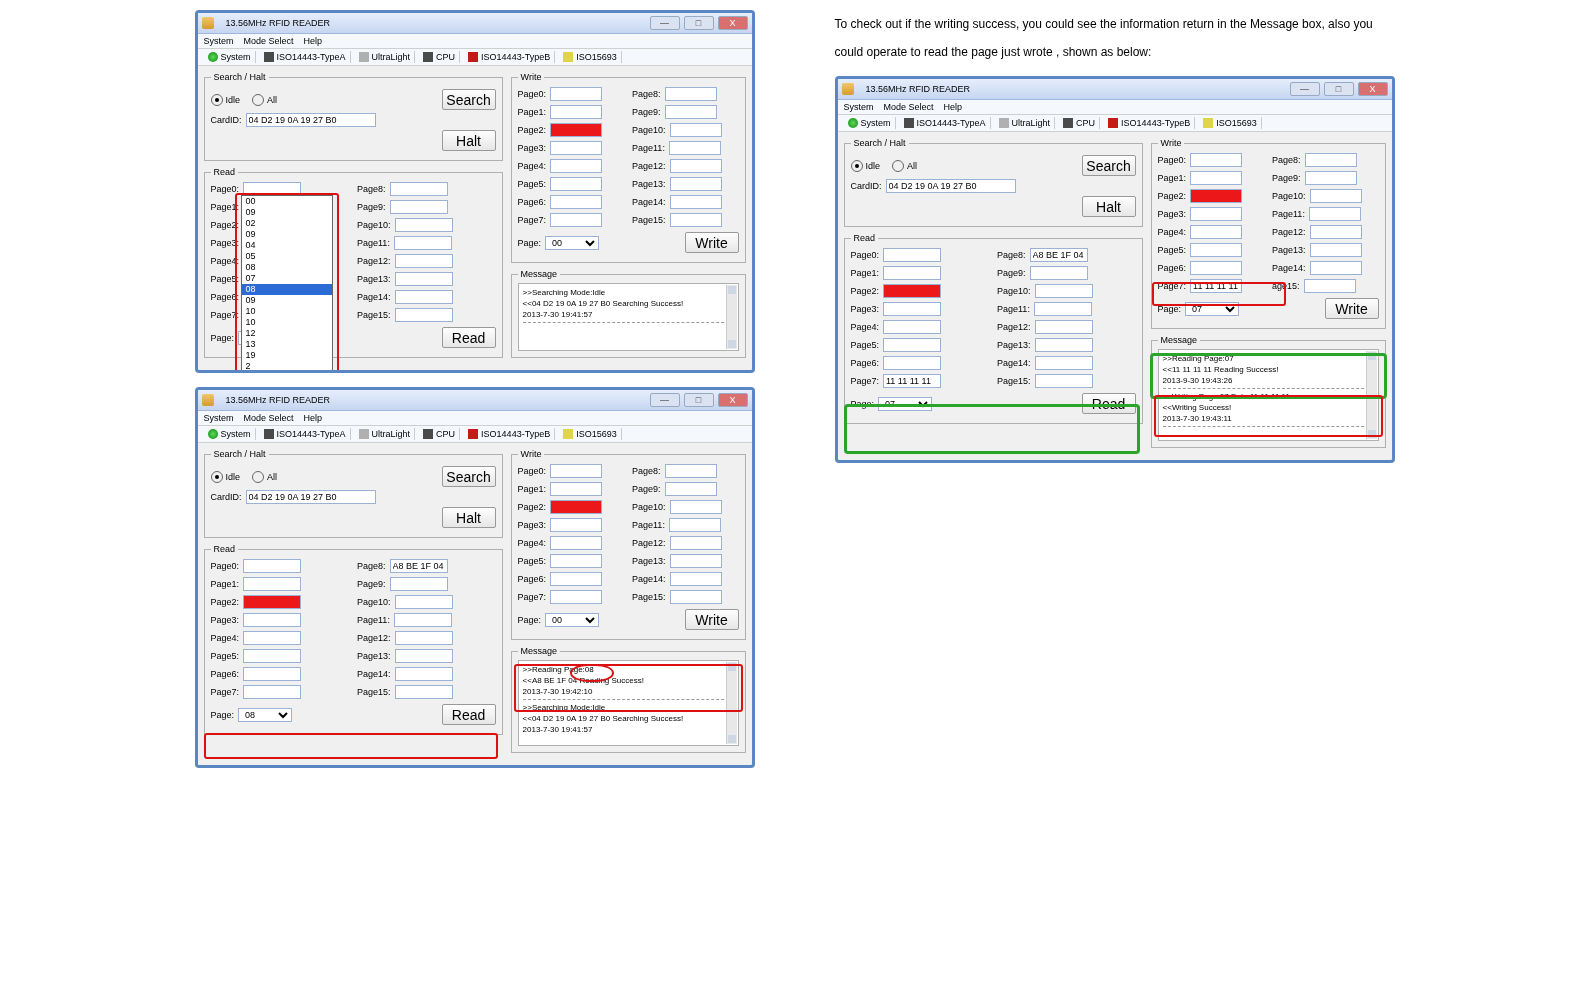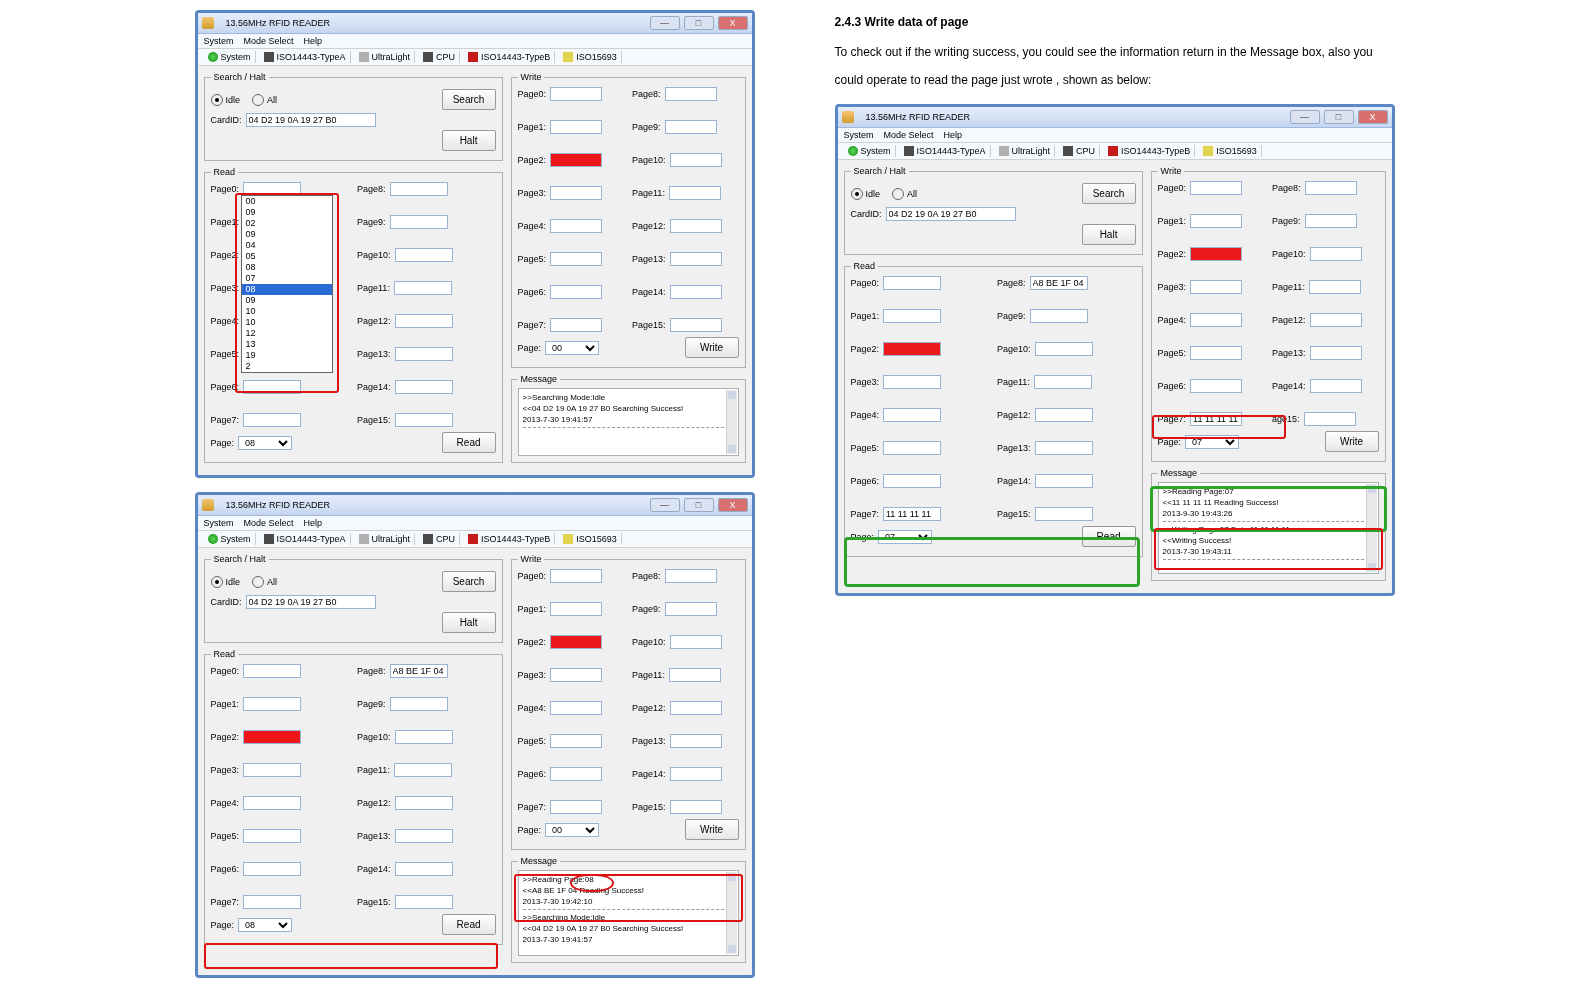--- a/index.html
+++ b/index.html
@@ -131,30 +131,30 @@
     padding: 0 2px;
     box-sizing: border-box;
   }
   .btn {
     background: linear-gradient(#fefefe,#e6e6e6);
     border: 1px solid #999;
     border-radius: 2px;
     padding: 1px 0;
     height: 17px;
     width: 52px;
-    font-size: 10px;
+    font-size: 14px;
     text-align: center;
     display: flex;
     align-items: center;
     justify-content: center;
   }
   .radio { display: flex; align-items: center; gap: 3px; margin-right: 12px;}
   .radio .dot { width: 10px; height: 10px; border: 1px solid #666; border-radius: 50%; display:flex; align-items:center; justify-content:center;}
   .radio .dot .fill { width:4px; height:4px; background:#000; border-radius:50%;}
-  .page-grid { display: grid; grid-template-columns: 1fr 1fr; gap: 17px 8px; }
+  .page-grid { display: grid; grid-template-columns: 1fr 1fr; gap: 2px 8px; }
   .page-grid .row { margin: 1px 0; }
   .page-grid input { width: 58px; }
   .write-grid .page-grid input { width: 52px; }
   .msgbox {
     border: 1px solid #b0b0b0;
     background: #fff;
     height: 60px;
     padding: 3px 4px;
     font-size: 8px;
     line-height: 11px;
@@ -695,21 +695,20 @@
       </div>
 
       <div class="outline-red" style="left:6px; bottom:6px; width:290px; height:22px;"></div>
     </div>
   </div>
 
   <div class="page-num">1  3</div>
 </div>
 
 <div class="page">
-  <p class="instr-title">2.4.3    Write data of page</p>
   <p class="instr">To check out if the writing success, you could see the information return in the Message box, also you could operate to read the page just wrote , shown as below:</p>
 
   <div class="window">
     <div class="titlebar">
       <div class="titlebar-icon"></div>
       <span class="titlebar-text">13.56MHz RFID READER</span>
       <div class="win-controls">
         <div class="win-btn">—</div>
         <div class="win-btn">□</div>
         <div class="win-btn close">X</div>

